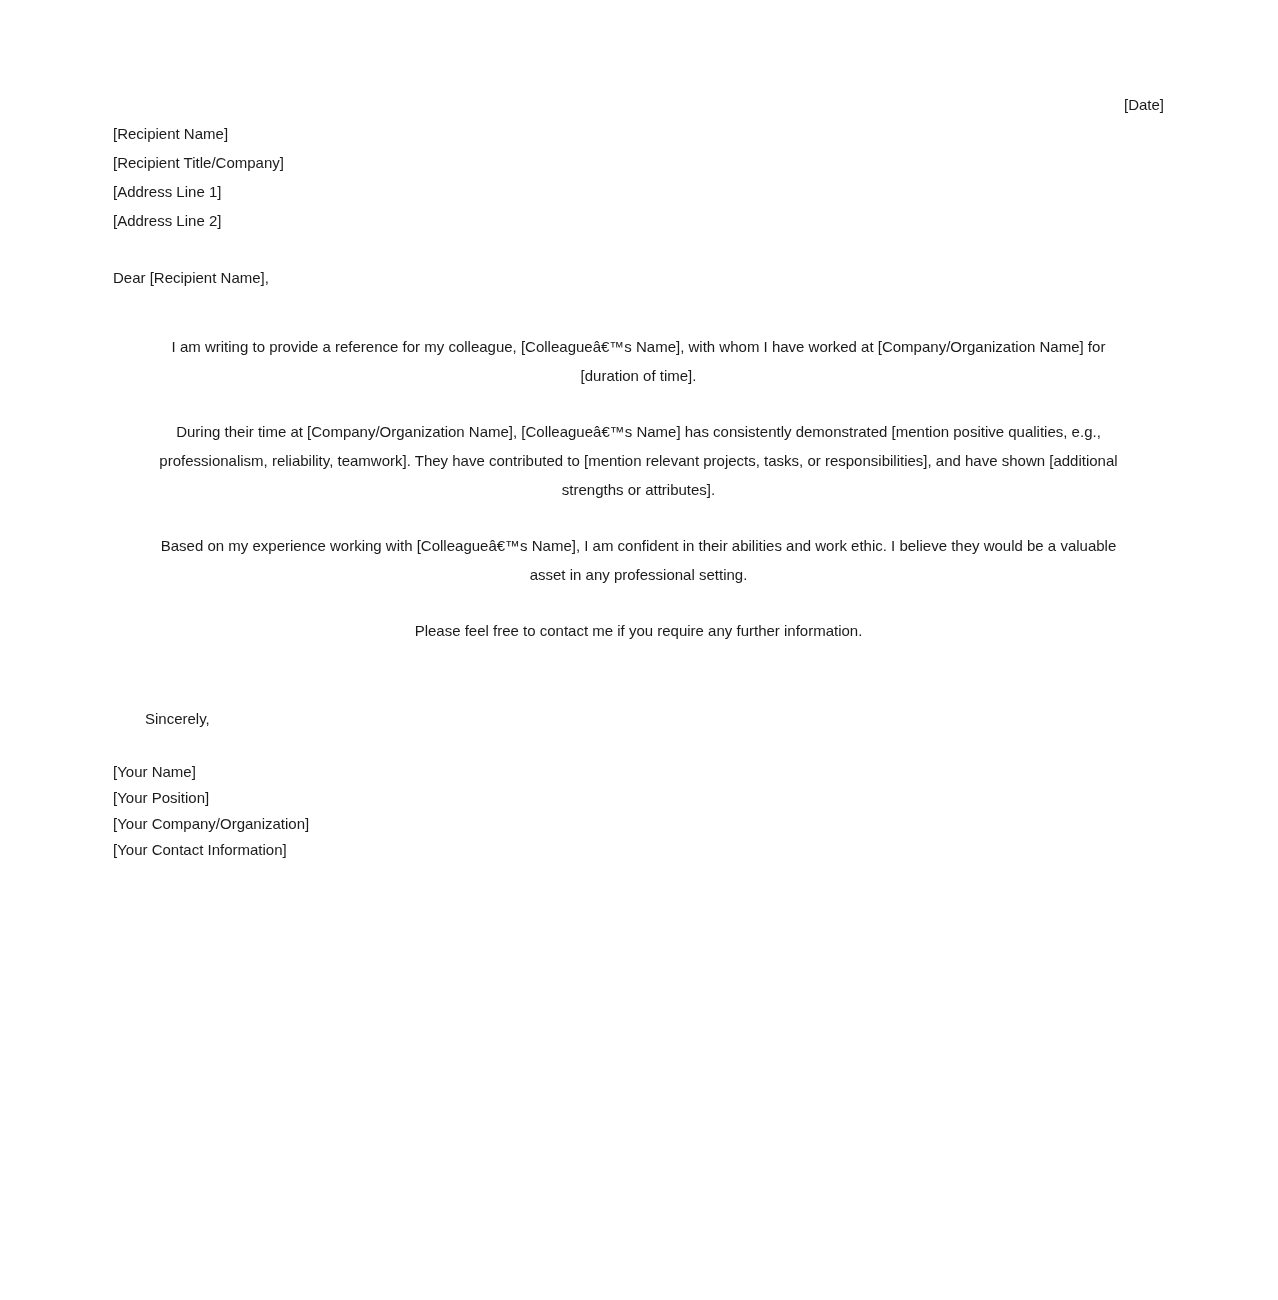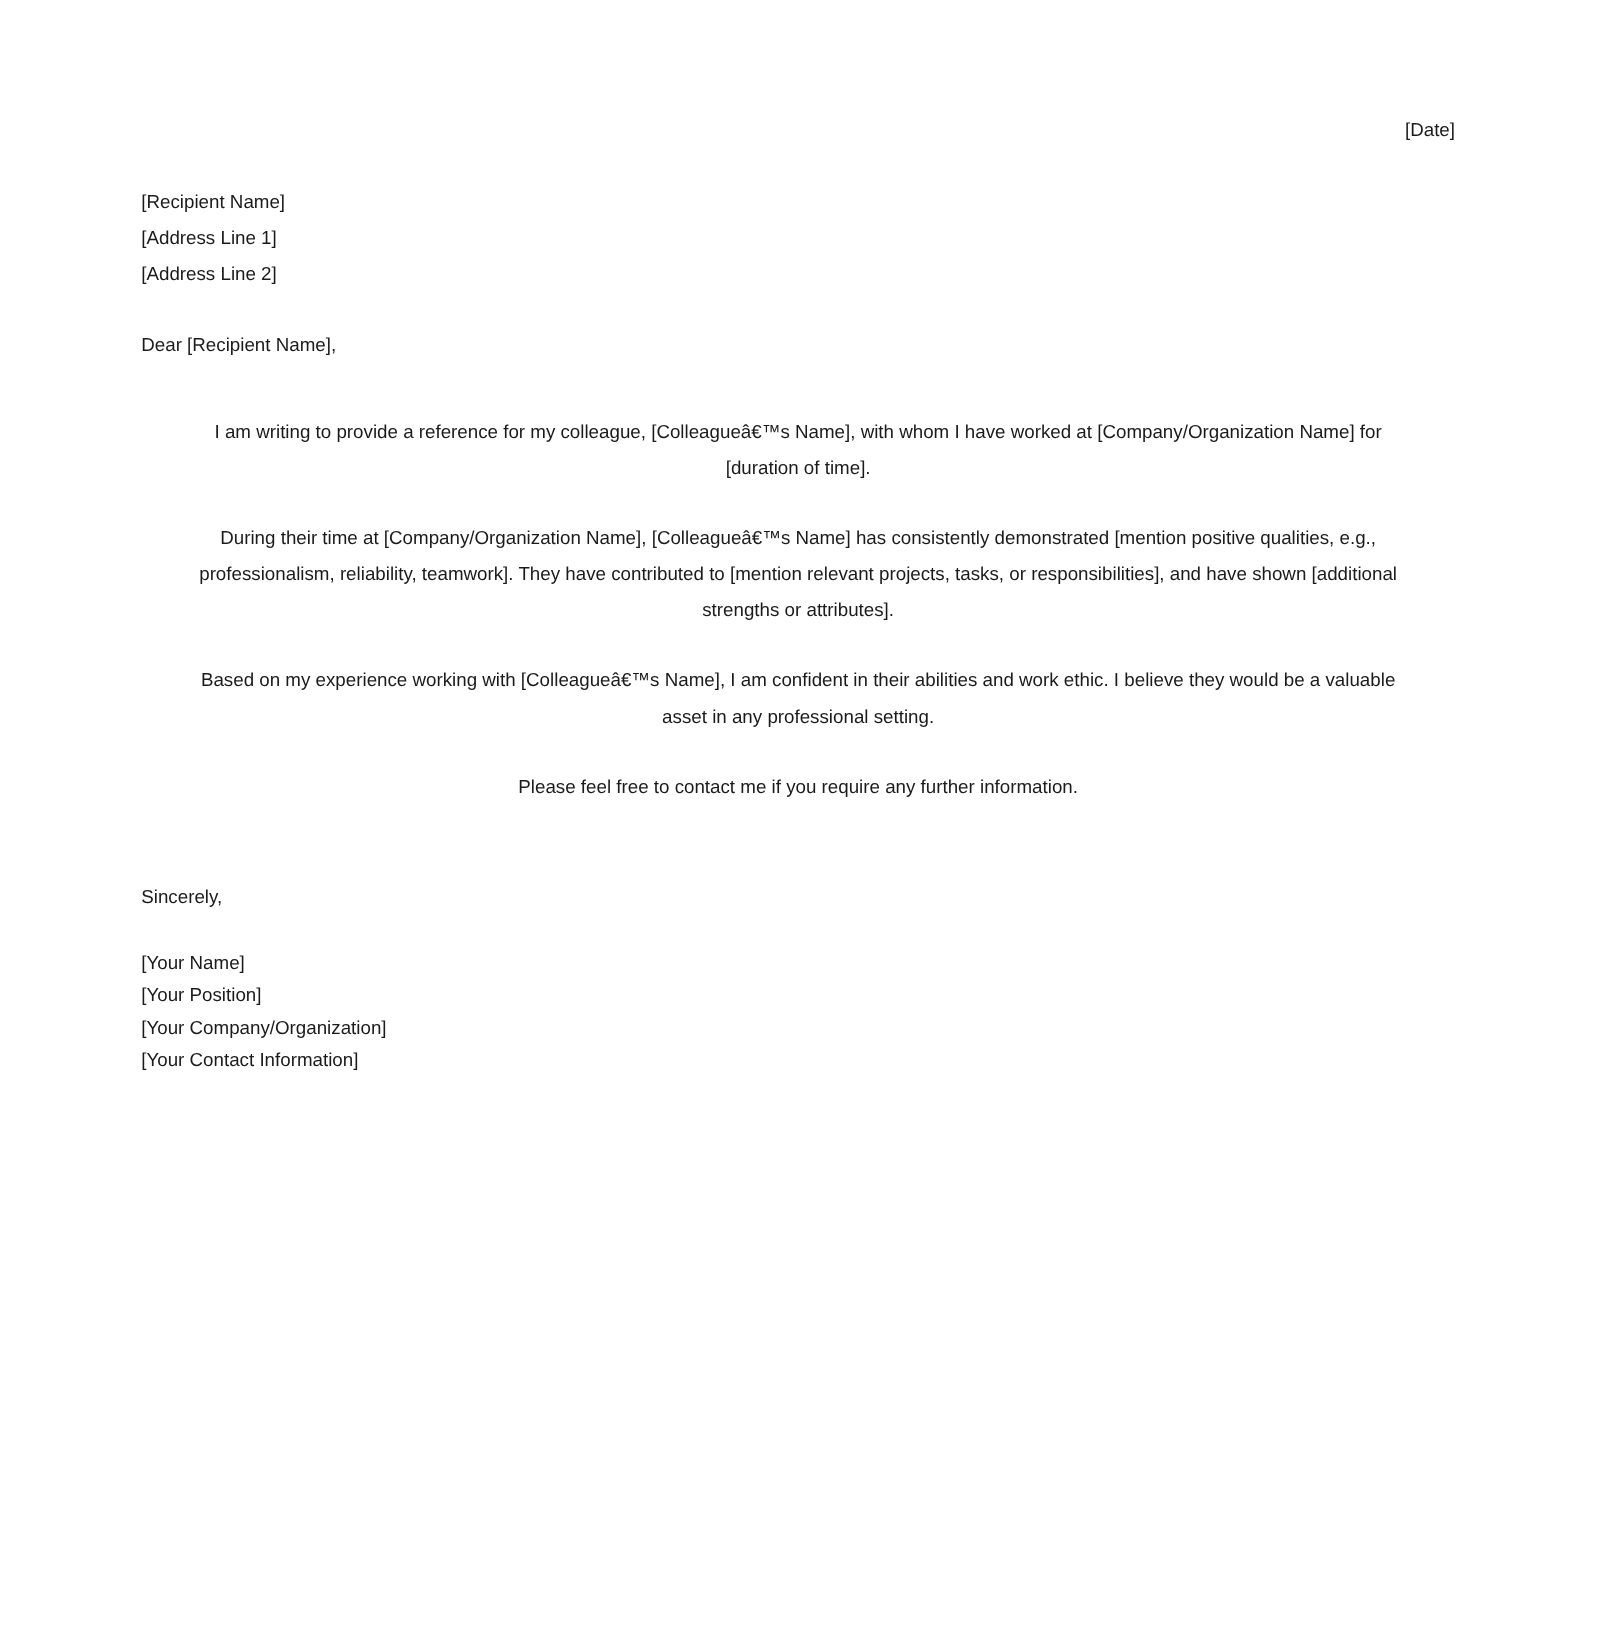--- a/index.html
+++ b/index.html
@@ -17,54 +17,55 @@
     font-family: "Liberation Sans", "DejaVu Sans", sans-serif;
     font-size: 15px;
     color: #1b1b1b;
     overflow: hidden;
   }
   .date-line {
     text-align: right;
     line-height: 29px;
   }
   .recipient-block {
-    margin-top: 28px;
     line-height: 29px;
   }
   .salutation {
     margin-top: 28px;
     line-height: 29px;
   }
   .para {
     margin: 27px 0 0 0;
     line-height: 29px;
     white-space: pre-line;
     text-align: center;
   }
   .para.first {
     margin-top: 40px;
   }
   .closing {
     margin-top: 59px;
     line-height: 29px;
+    margin-left: 32px;
   }
   .signature-block {
     margin-top: 26px;
     line-height: 26px;
   }
 </style>
 </head>
 <body>
 
 <div class="page">
 
   <div class="date-line">[Date]</div>
 
   <div class="recipient-block">
     <div>[Recipient Name]</div>
+    <div>[Recipient Title/Company]</div>
     <div>[Address Line 1]</div>
     <div>[Address Line 2]</div>
   </div>
 
   <div class="salutation">Dear [Recipient Name],</div>
 
   <p class="para first">I am writing to provide a reference for my colleague, [Colleagueâ€™s Name], with whom I have worked at [Company/Organization Name] for
 [duration of time].</p>
 
   <p class="para">During their time at [Company/Organization Name], [Colleagueâ€™s Name] has consistently demonstrated [mention positive qualities, e.g.,

